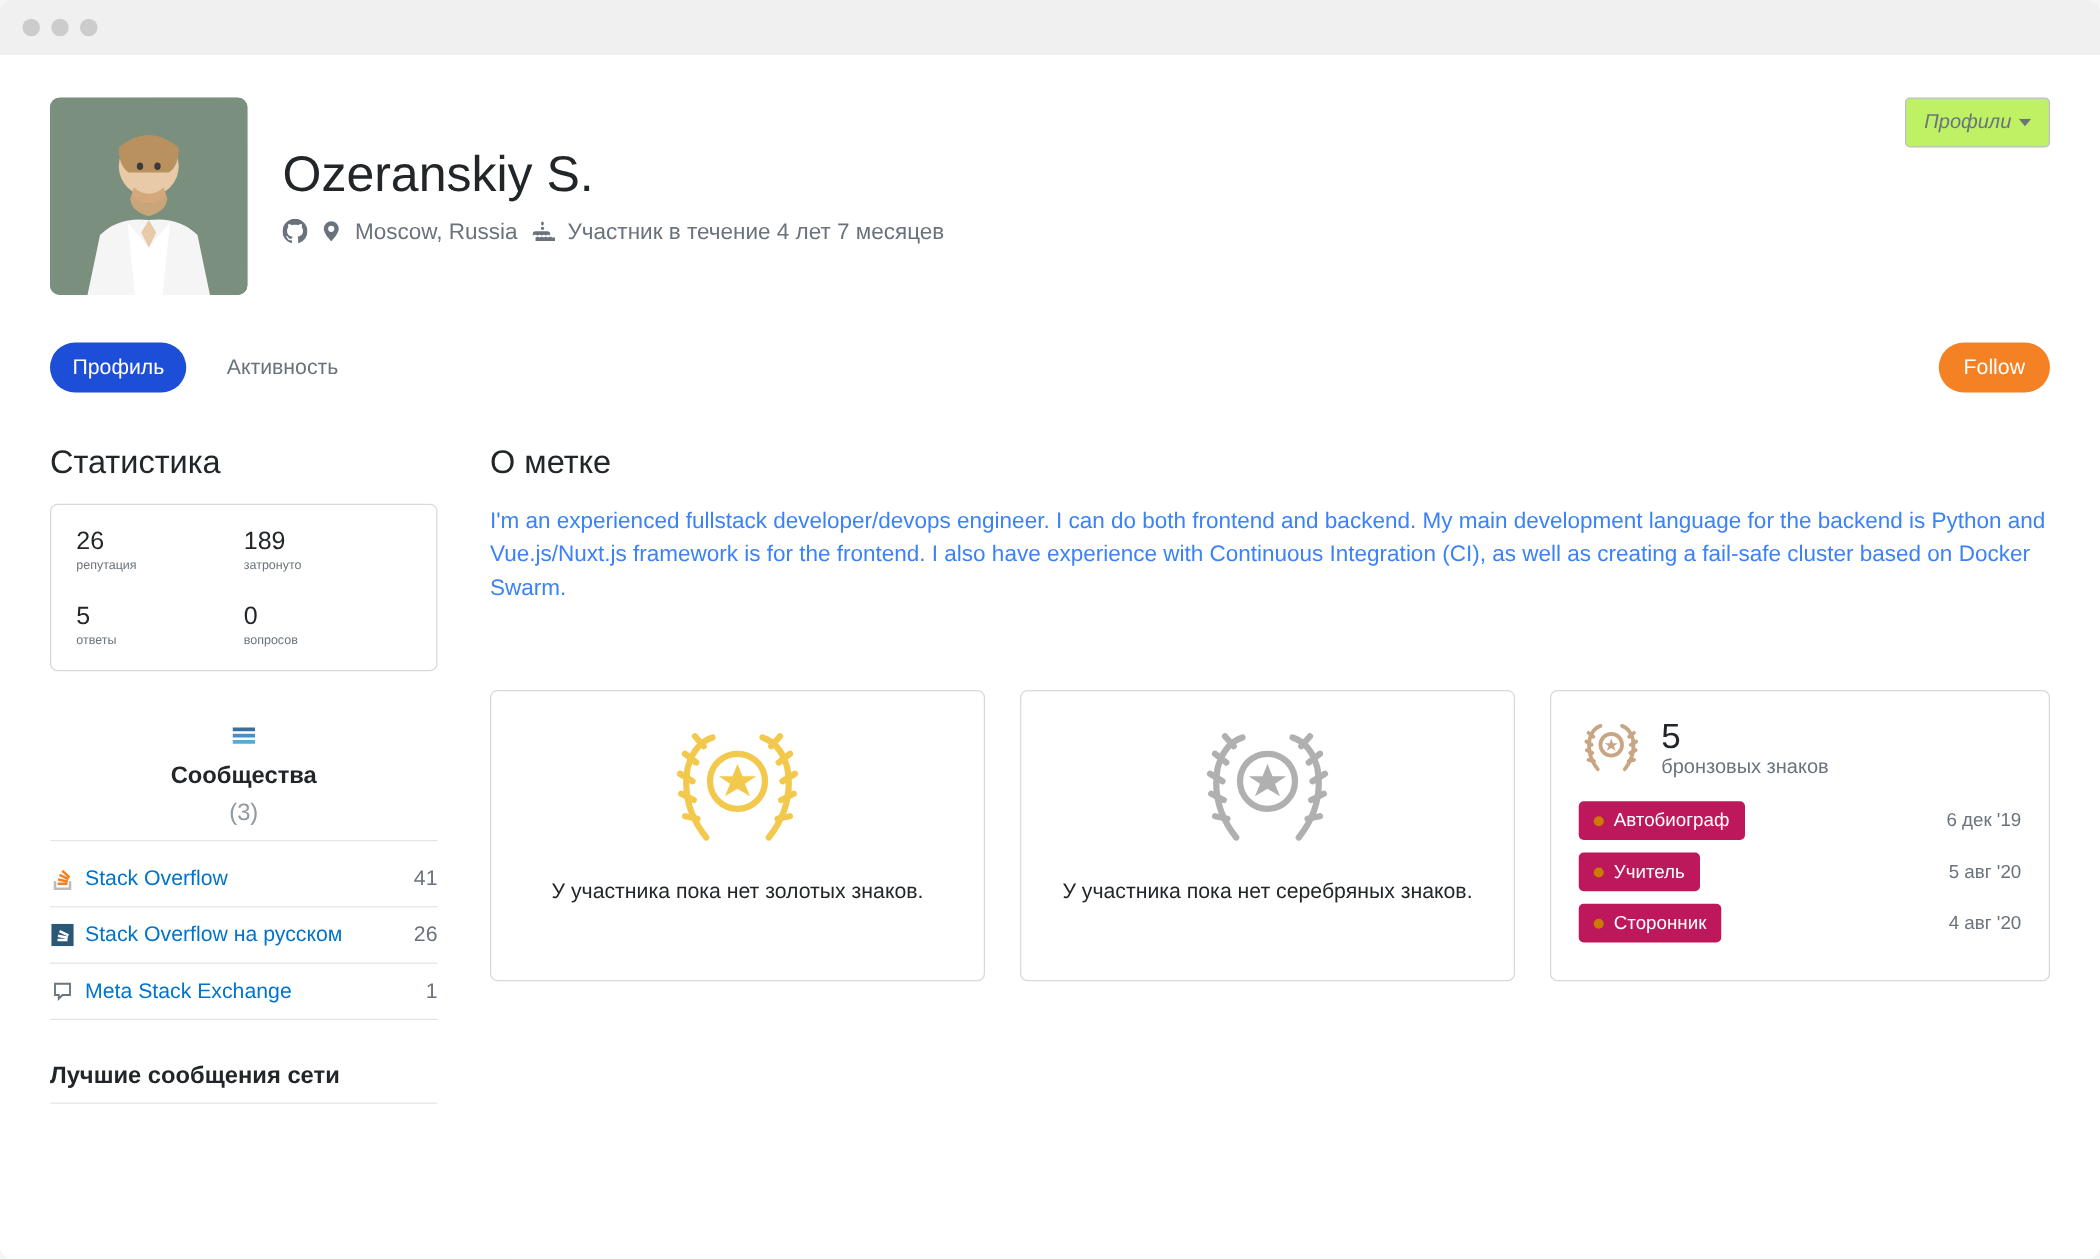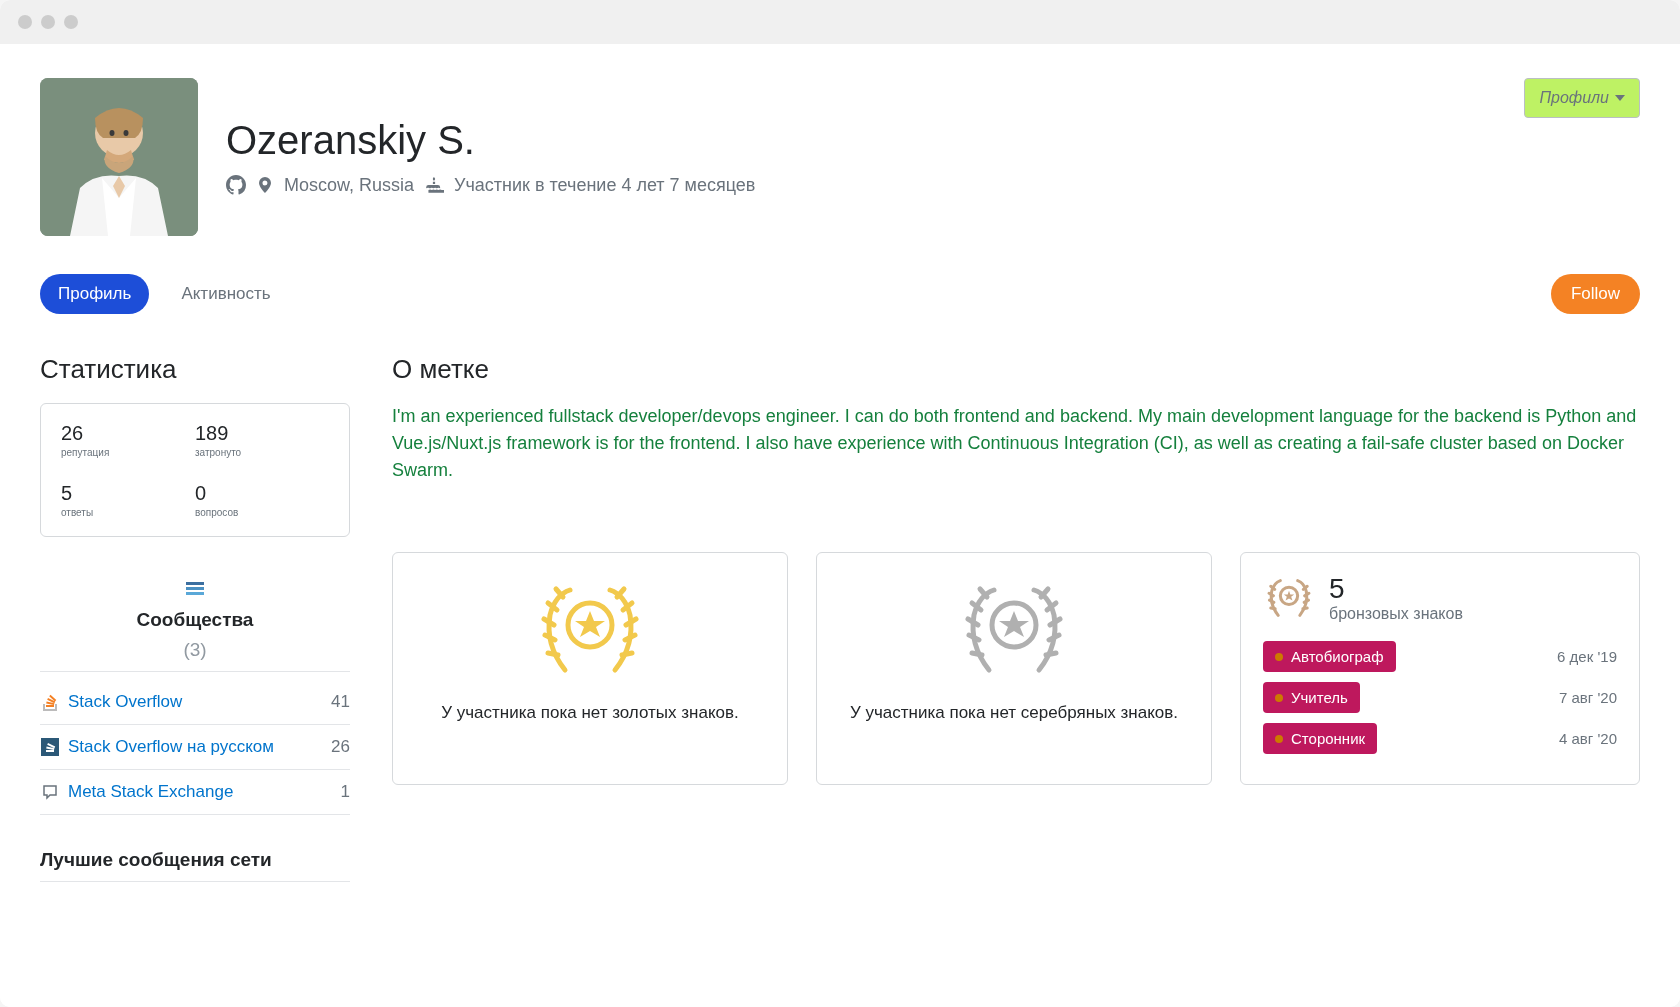--- a/index.html
+++ b/index.html
@@ -28,21 +28,21 @@
 .stat-lbl { font-size: 10px; color: #6a737c; margin-top: 2px; }
 .communities-hdr { display: flex; align-items: center; gap: 8px; margin-top: 42px; border-bottom: 1px solid #e3e5e8; padding-bottom: 10px; flex-direction: column; }
 .communities-hdr .title { font-size: 19px; font-weight: 600; color: #232629; }
 .communities-hdr .count { font-size: 19px; color: #9199a1; }
 .comm-list { margin-top: 8px; }
 .comm-item { display: flex; align-items: center; padding: 12px 0; border-bottom: 1px solid #e3e5e8; }
 .comm-item .site-icon { width: 20px; height: 20px; margin-right: 8px; display: inline-flex; align-items: center; justify-content: center; }
 .comm-item .name { color: #0074cc; font-size: 17px; flex: 1; }
 .comm-item .rep { color: #6a737c; font-size: 17px; }
 .network-hdr { font-size: 19px; font-weight: 600; color: #232629; margin-top: 34px; border-bottom: 1px solid #e3e5e8; padding-bottom: 10px; }
-.about-text { font-size: 18px; color: #15803d; line-height: 1.5; }
+.about-text { font-size: 18px; color: #3b82f6; line-height: 1.5; }
 .badges-row { display: flex; gap: 28px; margin-top: 68px; }
 .badge-card { flex: 1; border: 1px solid #d6d9dc; border-radius: 6px; padding: 22px 20px; display: flex; flex-direction: column; align-items: center; }
 .badge-wreath { width: 120px; height: 110px; margin-bottom: 16px; }
 .badge-empty-text { font-size: 17px; color: #232629; line-height: 1.4; }
 .bronze-card { flex: 1; border: 1px solid #d6d9dc; border-radius: 6px; padding: 20px 22px; }
 .bronze-head { display: flex; align-items: center; gap: 14px; margin-bottom: 18px; }
 .bronze-head .wreath-sm { width: 52px; height: 48px; }
 .bronze-head .num { font-size: 28px; font-weight: 500; color: #232629; }
 .bronze-head .lbl { font-size: 16px; color: #6a737c; }
 .badge-item { display: flex; align-items: center; justify-content: space-between; margin-bottom: 10px; }
@@ -234,21 +234,21 @@
                   <span class="dot"></span>
                   <span>Автобиограф</span>
                 </div>
               <span class="badge-date">6 дек '19</span>
             </div>
             <div class="badge-item">
               <div class="badge-chip">
                   <span class="dot"></span>
                   <span>Учитель</span>
                 </div>
-              <span class="badge-date">7 авг '20</span>
+              <span class="badge-date">5 авг '20</span>
             </div>
             <div class="badge-item">
               <div class="badge-chip">
                   <span class="dot"></span>
                   <span>Сторонник</span>
                 </div>
               <span class="badge-date">4 авг '20</span>
             </div>
           </div>
         </div>

